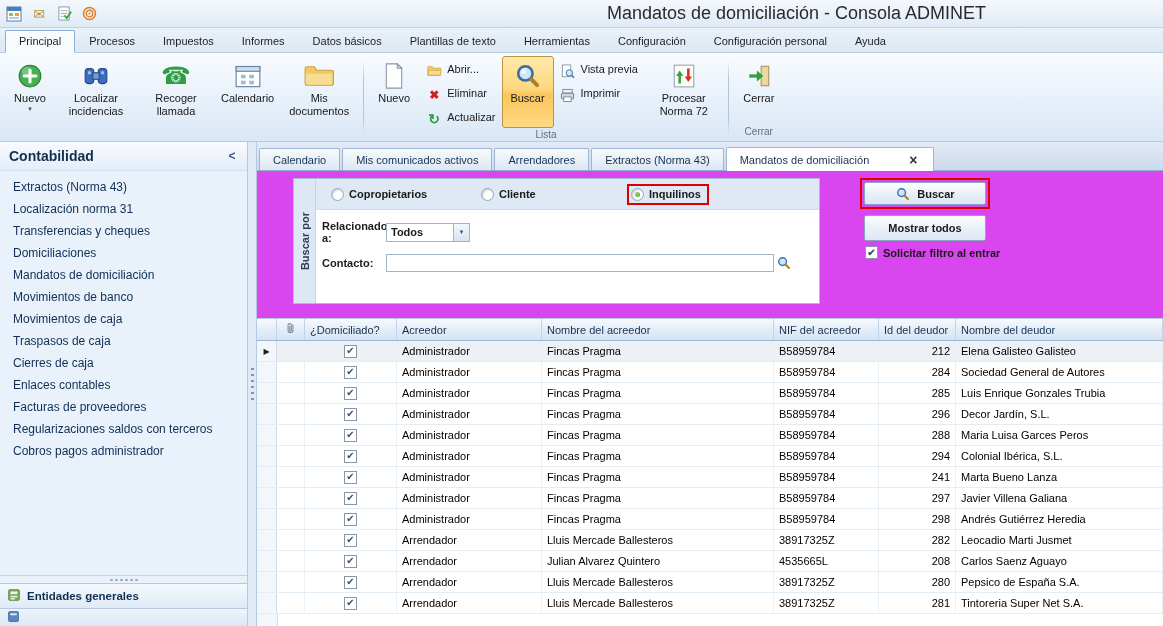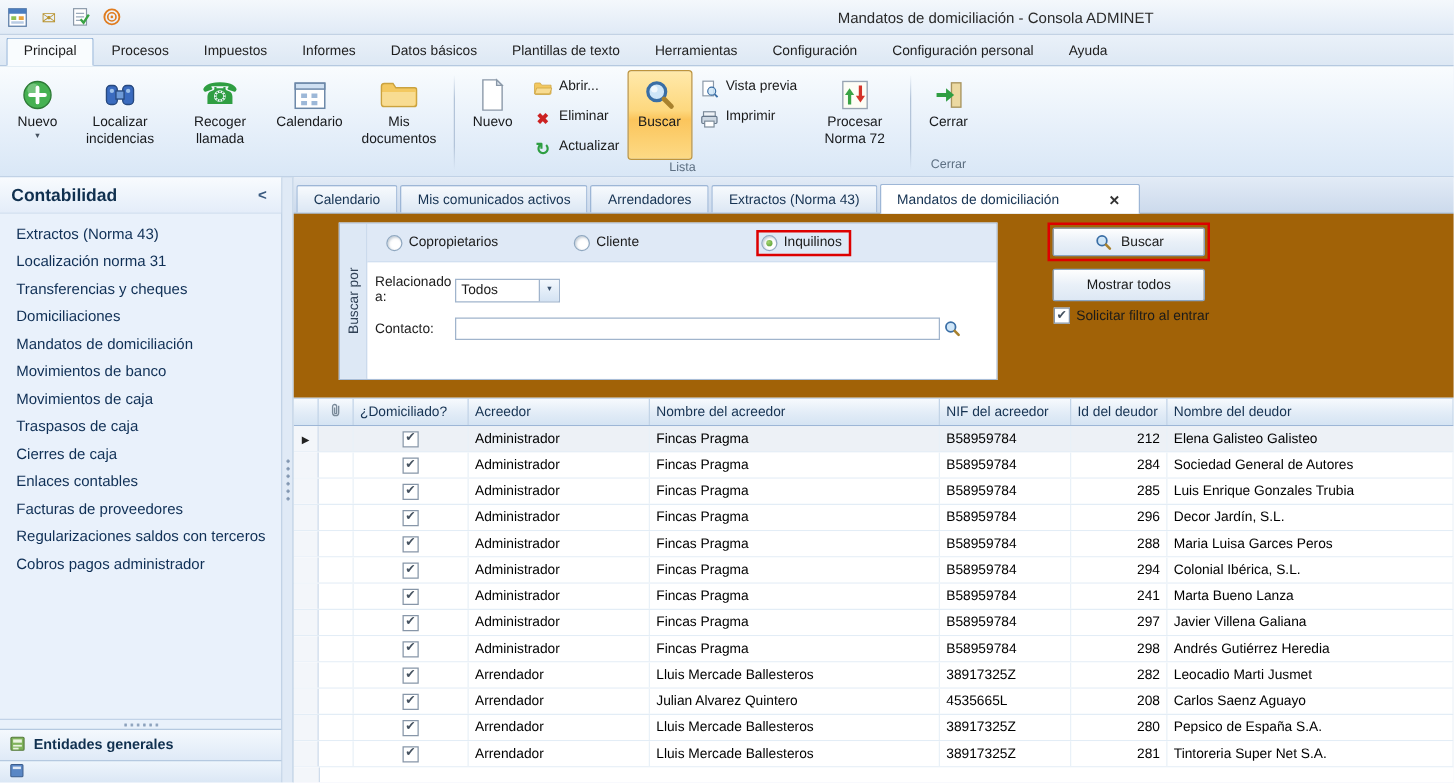--- a/index.html
+++ b/index.html
@@ -5,21 +5,21 @@
   * { margin:0; padding:0; box-sizing:border-box; }
   html,body { width:1163px; height:626px; overflow:hidden; }
   body { font-family:"Liberation Sans", sans-serif; font-size:11px; color:#1a1a1a; background:#e9f0f9; position:relative; }
 
   
   .titlebar { position:absolute; top:0; left:0; width:100%; height:28px;
     background:linear-gradient(#f4f8fc,#e0eaf6); border-bottom:1px solid #c3d2e4; display:flex; align-items:center; }
   .tb-icons { display:flex; align-items:center; gap:3px; padding-left:3px; }
   .tb-icon { width:22px; height:22px; display:flex; align-items:center; justify-content:center; font-size:14px; border-radius:3px; }
   .tb-icon.mail { color:#b8932f; }
-  .tb-title { position:absolute; left:430px; right:0; text-align:center; font-size:12px; color:#2a2a2a; }
+  .tb-title { position:absolute; left:430px; right:0; text-align:center; font-size:18px; color:#2a2a2a; }
 
   
   .menubar { position:absolute; top:28px; left:0; width:100%; height:25px;
     background:linear-gradient(#eaf1f9,#dde8f4); border-bottom:1px solid #b5c9e0;
     display:flex; align-items:flex-end; padding-left:5px; z-index:3; }
   .menu-tab { padding:4px 13px 5px; color:#1e1e1e; border:1px solid transparent; border-bottom:none; white-space:nowrap; }
   .menu-tab.active { background:#f9fcfe; border-color:#8fb0d6; border-radius:2px 2px 0 0;
     border-bottom:1px solid #f9fcfe; margin-bottom:-1px; }
 
   
@@ -41,21 +41,21 @@
   .small-col { display:flex; flex-direction:column; justify-content:flex-start; gap:6px; padding:6px 3px 0; }
   .small-btn { display:flex; align-items:flex-start; gap:5px; padding:1px 3px; border-radius:2px; white-space:nowrap; }
   .sicon { width:16px; height:16px; display:flex; align-items:center; justify-content:center; }
   .x-icon { color:#cc2222; font-size:12px; font-weight:bold; }
   .refresh-icon { color:#2f9e42; font-size:14px; font-weight:bold; }
 
   
   .content { position:absolute; top:142px; left:0; width:100%; height:484px; display:flex; }
 
   
-  .sidebar { width:226px; background:#e9f1fb; display:flex; flex-direction:column; border-right:1px solid #b5c9e0; }
+  .sidebar { width:248px; background:#e9f1fb; display:flex; flex-direction:column; border-right:1px solid #b5c9e0; }
   .side-header { height:29px; display:flex; align-items:center; justify-content:space-between;
     padding:0 7px 0 9px; background:linear-gradient(#f8fbfe,#e4edf9); border-bottom:1px solid #d2e0f0; }
   .side-title { font-size:14px; font-weight:bold; color:#10304f; }
   .side-collapse { width:16px; height:16px; display:flex; align-items:center; justify-content:center;
     color:#3a5a80; font-weight:bold; font-size:12px; }
   .side-items { flex:1; padding-top:5px; overflow:hidden; }
   .side-item { padding:4px 8px 4px 13px; font-size:12px; color:#0f2f55; white-space:nowrap; }
   .side-grip { height:8px; border-top:1px solid #c2d3e8; display:flex; align-items:center; justify-content:center; }
   .side-grip i { display:block; width:30px; height:4px;
     background:radial-gradient(circle,#8aa0bb 1px,transparent 1.3px) 0 0/5px 4px repeat-x; }
@@ -75,21 +75,21 @@
   .main { flex:1; display:flex; flex-direction:column; background:#fff; min-width:0; }
   .doc-tabs { height:29px; background:linear-gradient(#e2ebf6,#ccdaec); display:flex; align-items:flex-end;
     padding-left:2px; border-bottom:1px solid #94b0d2; }
   .doc-tab { height:22px; display:flex; align-items:center; padding:0 13px; margin-right:2px;
     background:linear-gradient(#f7fafd,#dce7f4); border:1px solid #9db6d6; border-bottom:none;
     border-radius:2px 2px 0 0; color:#153252; white-space:nowrap; }
   .doc-tab.active { background:#fff; height:24px; margin-bottom:-1px; position:relative; z-index:2; }
   .tab-close { margin-left:38px; color:#333; font-size:14px; font-weight:bold; padding:0 2px; line-height:1; }
 
   
-  .search-area { position:relative; height:147px; background:#a16207; }
+  .search-area { position:relative; height:147px; background:#d946ef;font-weight:bold; }
   .search-panel { position:absolute; left:36px; top:7px; width:527px; height:126px;
     border:1px solid #a9bdd6; display:flex; background:#fff; }
   .panel-side { width:22px; background:#dde8f5; border-right:1px solid #c5d5e9;
     display:flex; align-items:center; justify-content:center; }
   .panel-side span { writing-mode:vertical-rl; transform:rotate(180deg); color:#2f4055; font-size:11px; }
   .panel-body { flex:1; display:flex; flex-direction:column; min-width:0; }
   .radio-row { height:31px; background:#dfe9f6; border-bottom:1px solid #cddcee;
     display:flex; align-items:center; padding-left:15px; }
   .radio-item { display:flex; align-items:center; gap:5px; width:150px; }
   .radio-item.hl { width:auto; outline:2px solid #dd0000; outline-offset:2px; padding-right:4px; }

